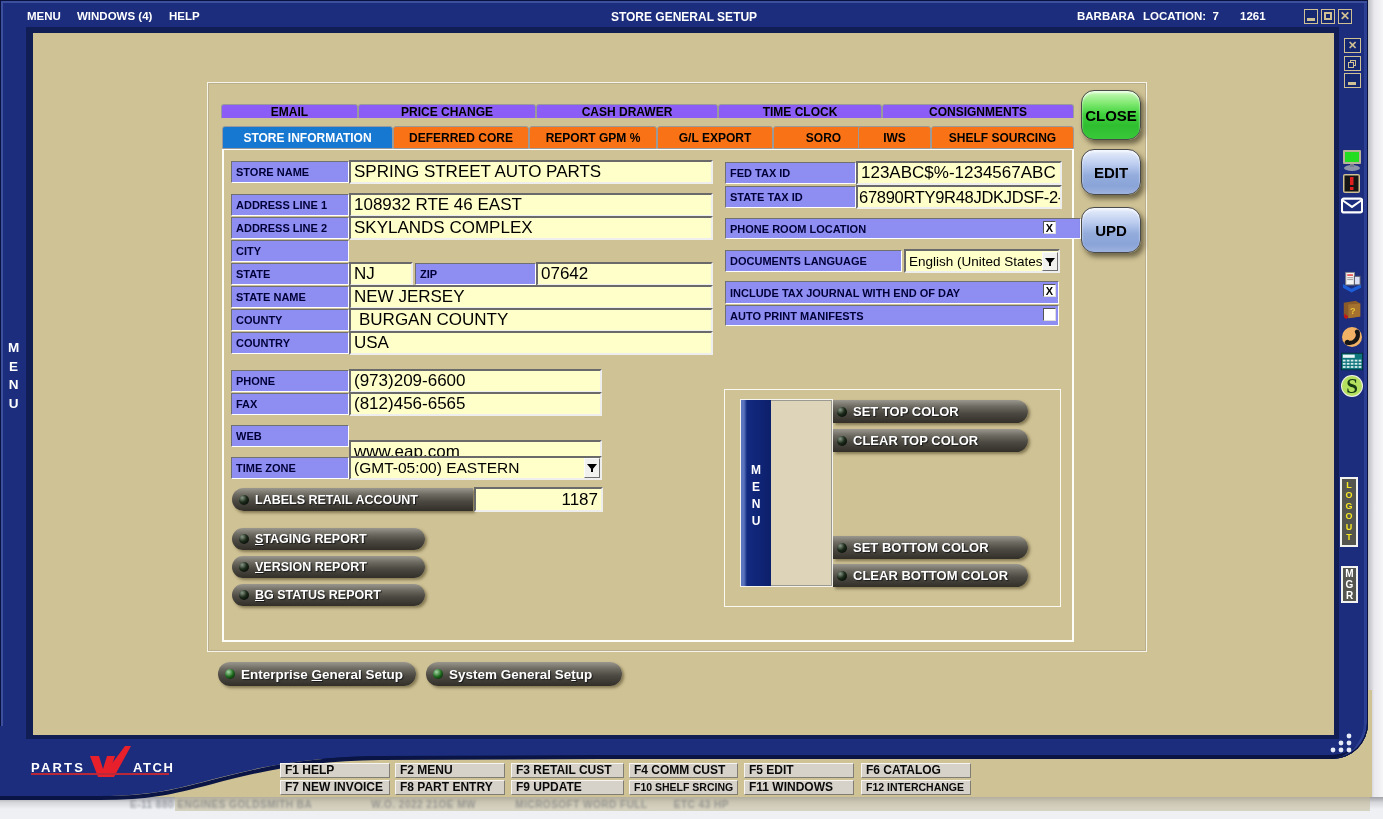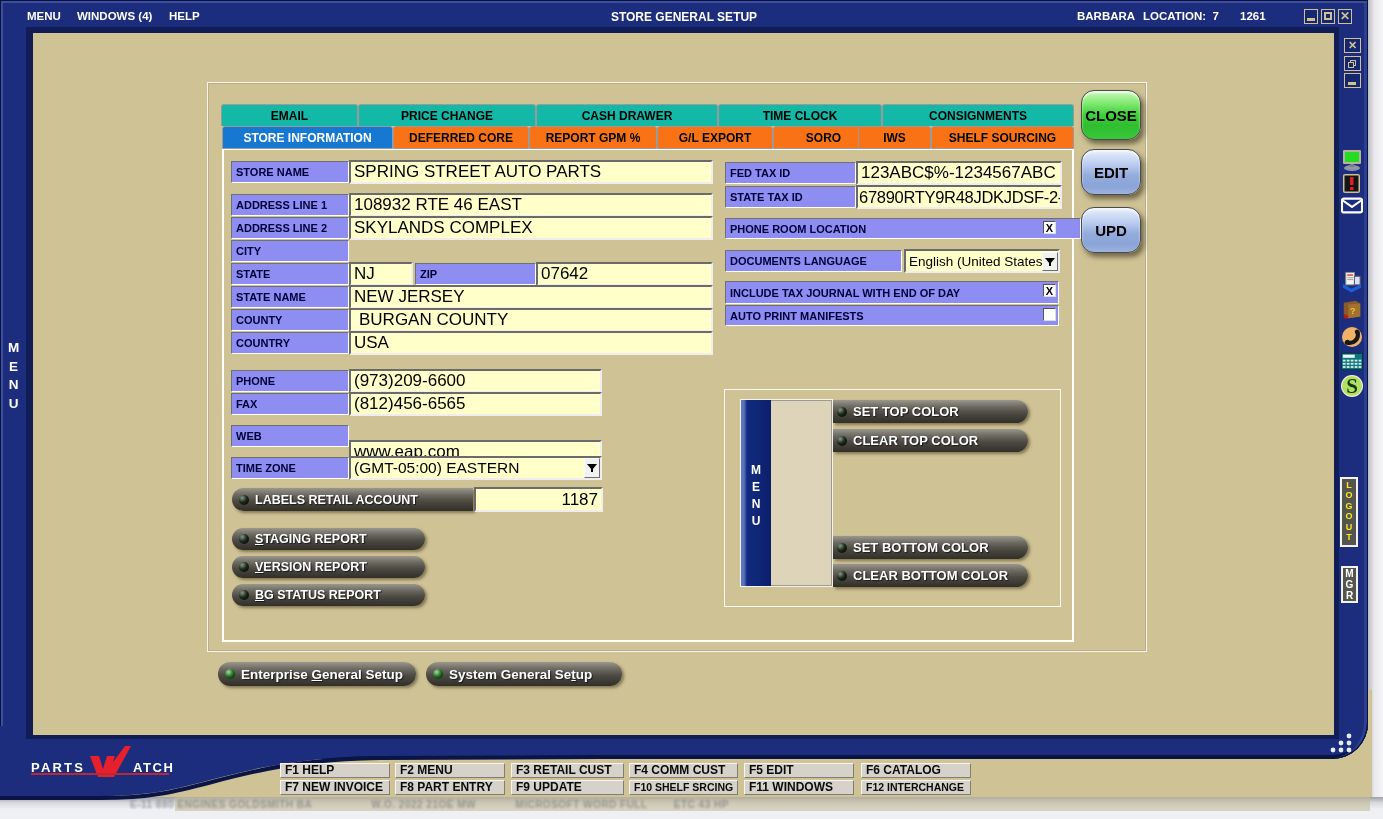--- a/index.html
+++ b/index.html
@@ -11,21 +11,21 @@
   border:1px solid; border-color:#707070 #ffffff #ffffff #707070; }
 .fld { position:absolute; background:#ffffc9; color:#000; font-size:17px;
   display:flex; align-items:center; padding:0 3px;
   border:2px solid; border-color:#6a6a6a #eeeeee #eeeeee #6a6a6a; }
 .pill { position:absolute; background:linear-gradient(180deg,#9a978e 0%,#6e6b62 28%,#4c4942 58%,#322f28 100%);
   color:#fff; font-weight:bold; font-size:12.5px; display:flex; align-items:center;
   text-shadow:1px 1px 1px #1a1a1a; box-shadow:2px 2px 3px rgba(60,50,20,0.5); }
 .led { width:10px; height:10px; border-radius:50%; flex:0 0 auto;
   background:radial-gradient(circle at 32% 28%, #8a988a, #1c2a1a 45%, #060a06 85%); margin:0 6px 0 7px; }
 .ledg { background:radial-gradient(circle at 35% 30%, #a8d8a8, #1e6a1e 50%, #052005 88%); }
-.tab1 { position:absolute; top:104px; height:22px; background:#14b8a6; border:1px solid #9a9a9a;
+.tab1 { position:absolute; top:104px; height:14px; background:#8b5cf6; border:1px solid #9a9a9a;
   border-bottom:none; border-radius:3px 3px 0 0; color:#000; font-weight:bold; font-size:12px;
   display:flex; align-items:center; justify-content:center; }
 .tab2 { position:absolute; top:126px; height:23px; background:#f97316; border:1px solid #9a9a9a;
   border-radius:3px 3px 0 0; color:#000; font-weight:bold; font-size:12px;
   display:flex; align-items:center; justify-content:center; }
 .fkey { position:absolute; height:15px; background:#d6d2ca; border:1px solid; border-color:#f6f5f2 #807d75 #807d75 #f6f5f2;
   color:#0a0a0a; font-weight:bold; font-size:12px; line-height:13px; padding-left:4px; white-space:nowrap; overflow:hidden; }
 .cbx { position:absolute; width:13px; height:13px; background:#fff; border:1px solid; border-color:#555 #ddd #ddd #555;
   color:#000; font-weight:bold; font-size:11px; line-height:12px; text-align:center; }
 .sideico { position:absolute; left:1341px; width:22px; }

